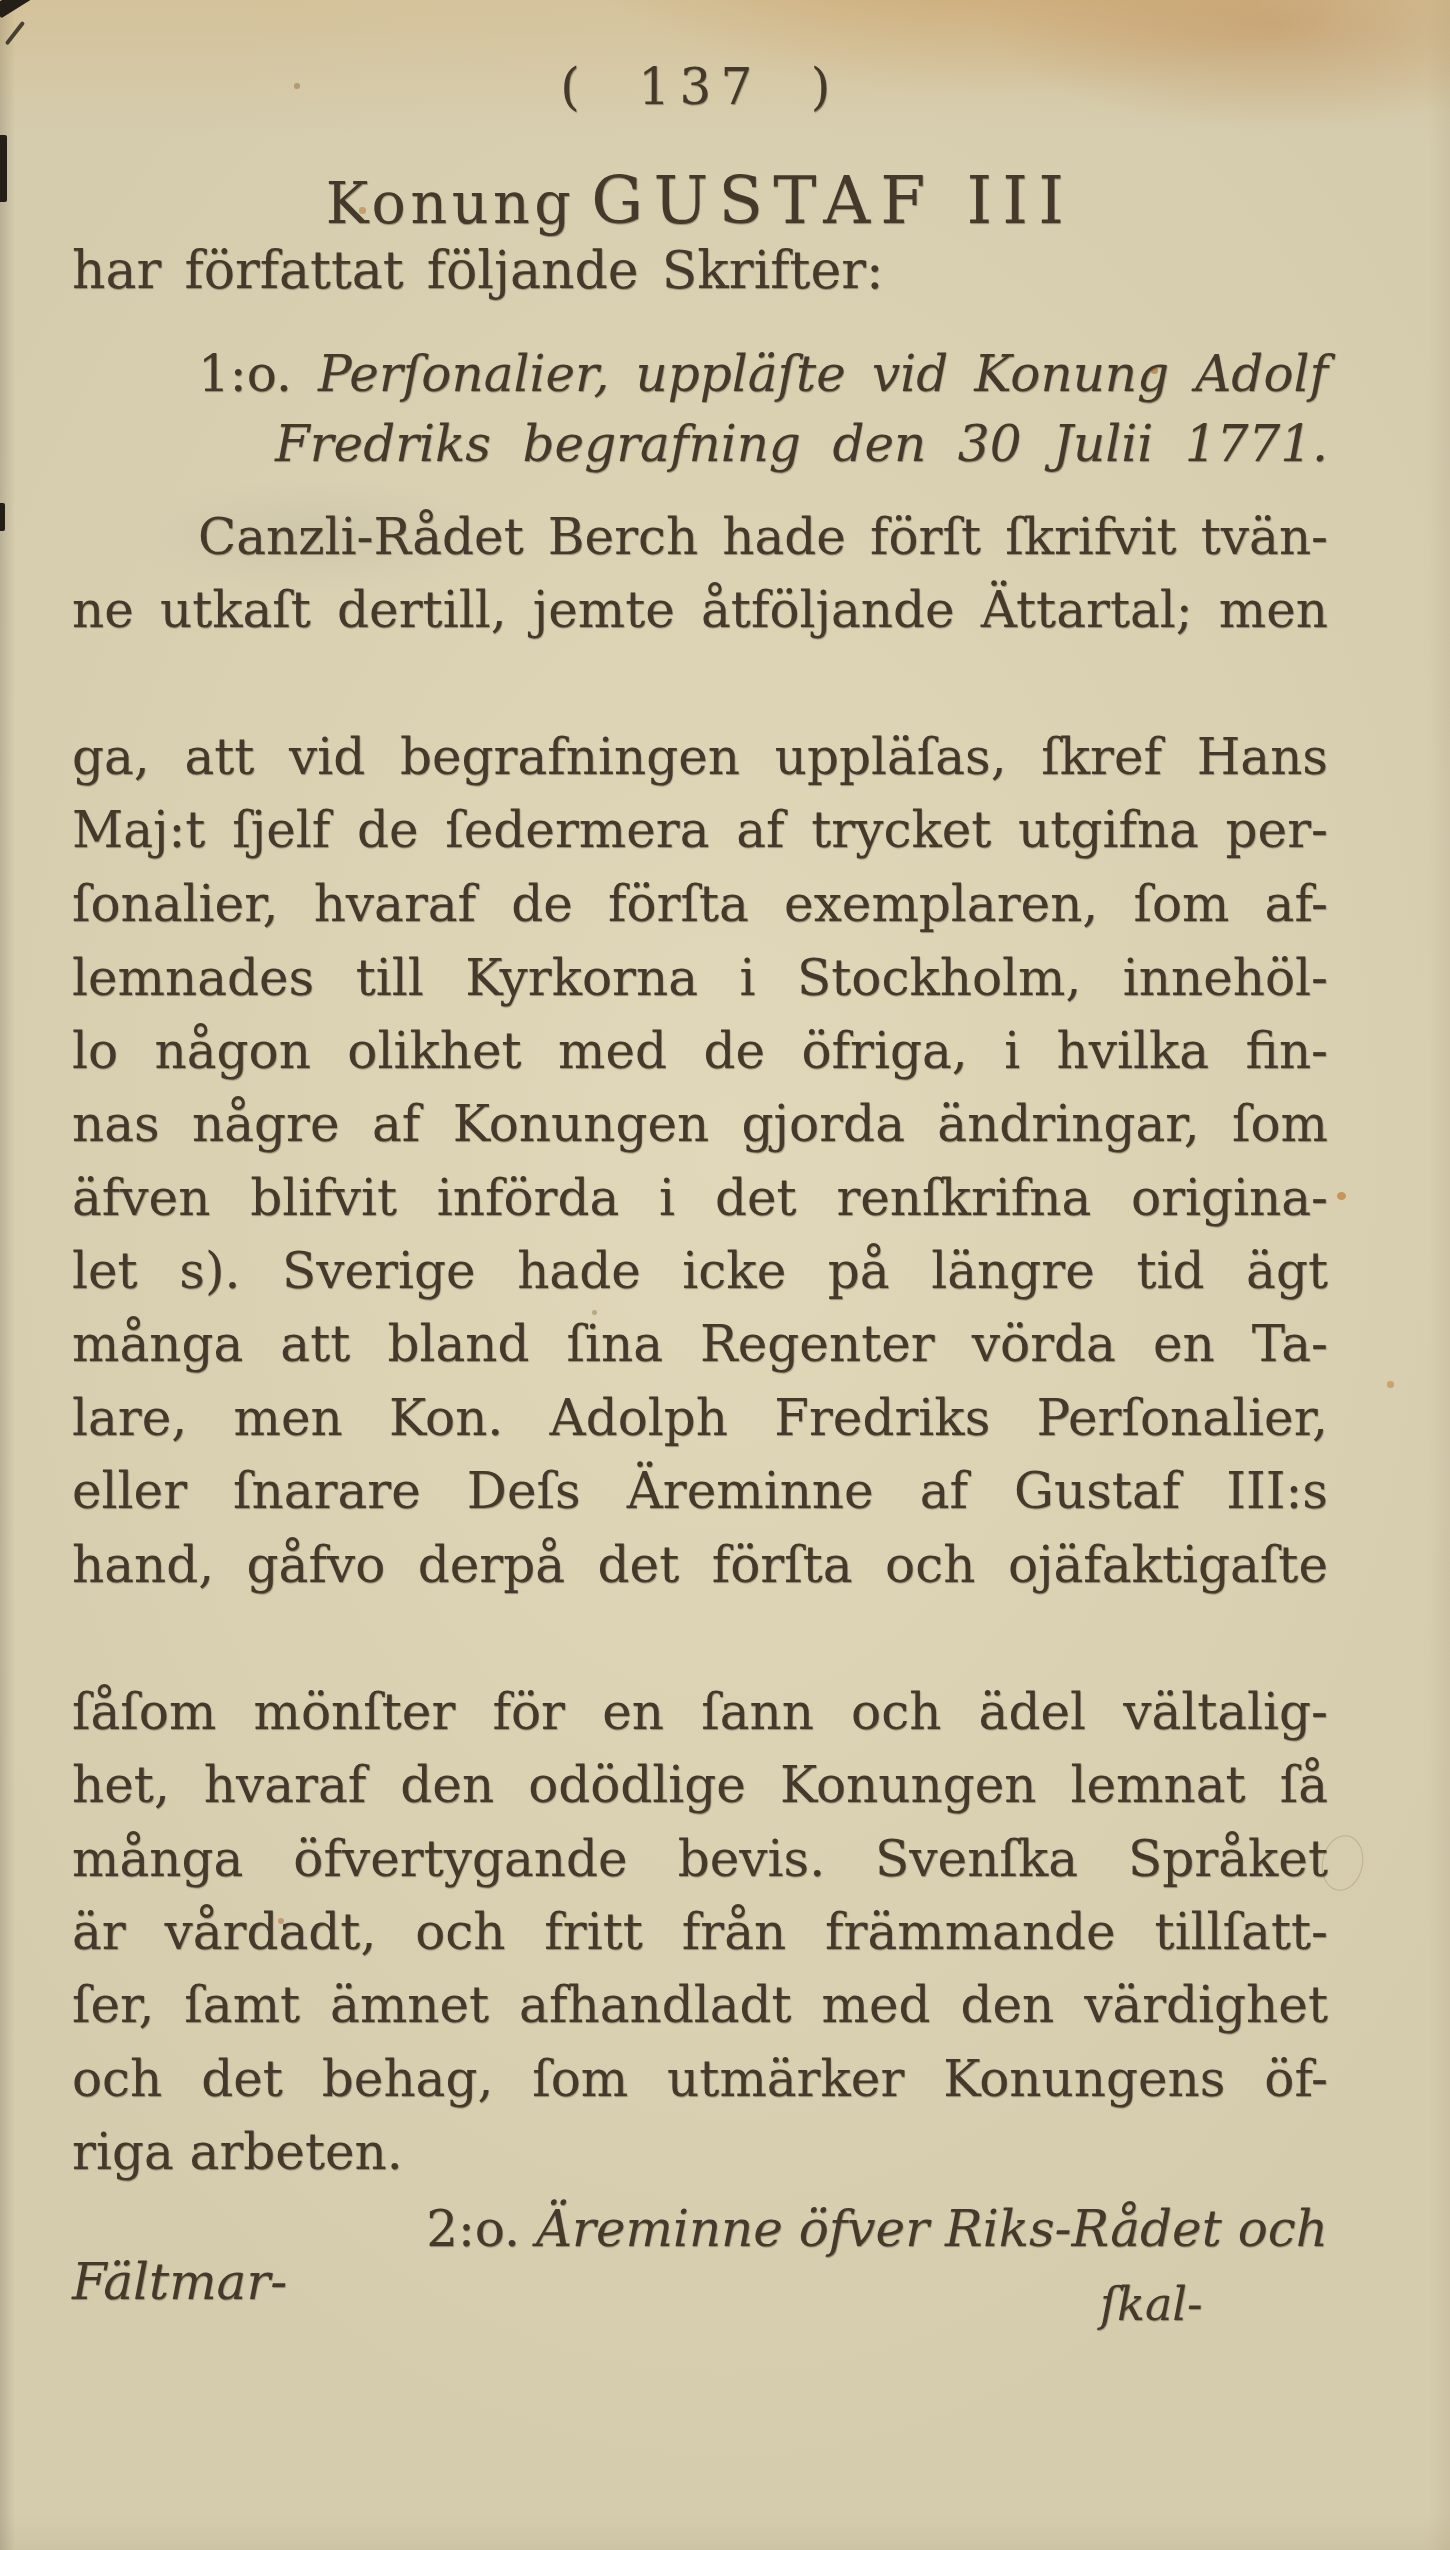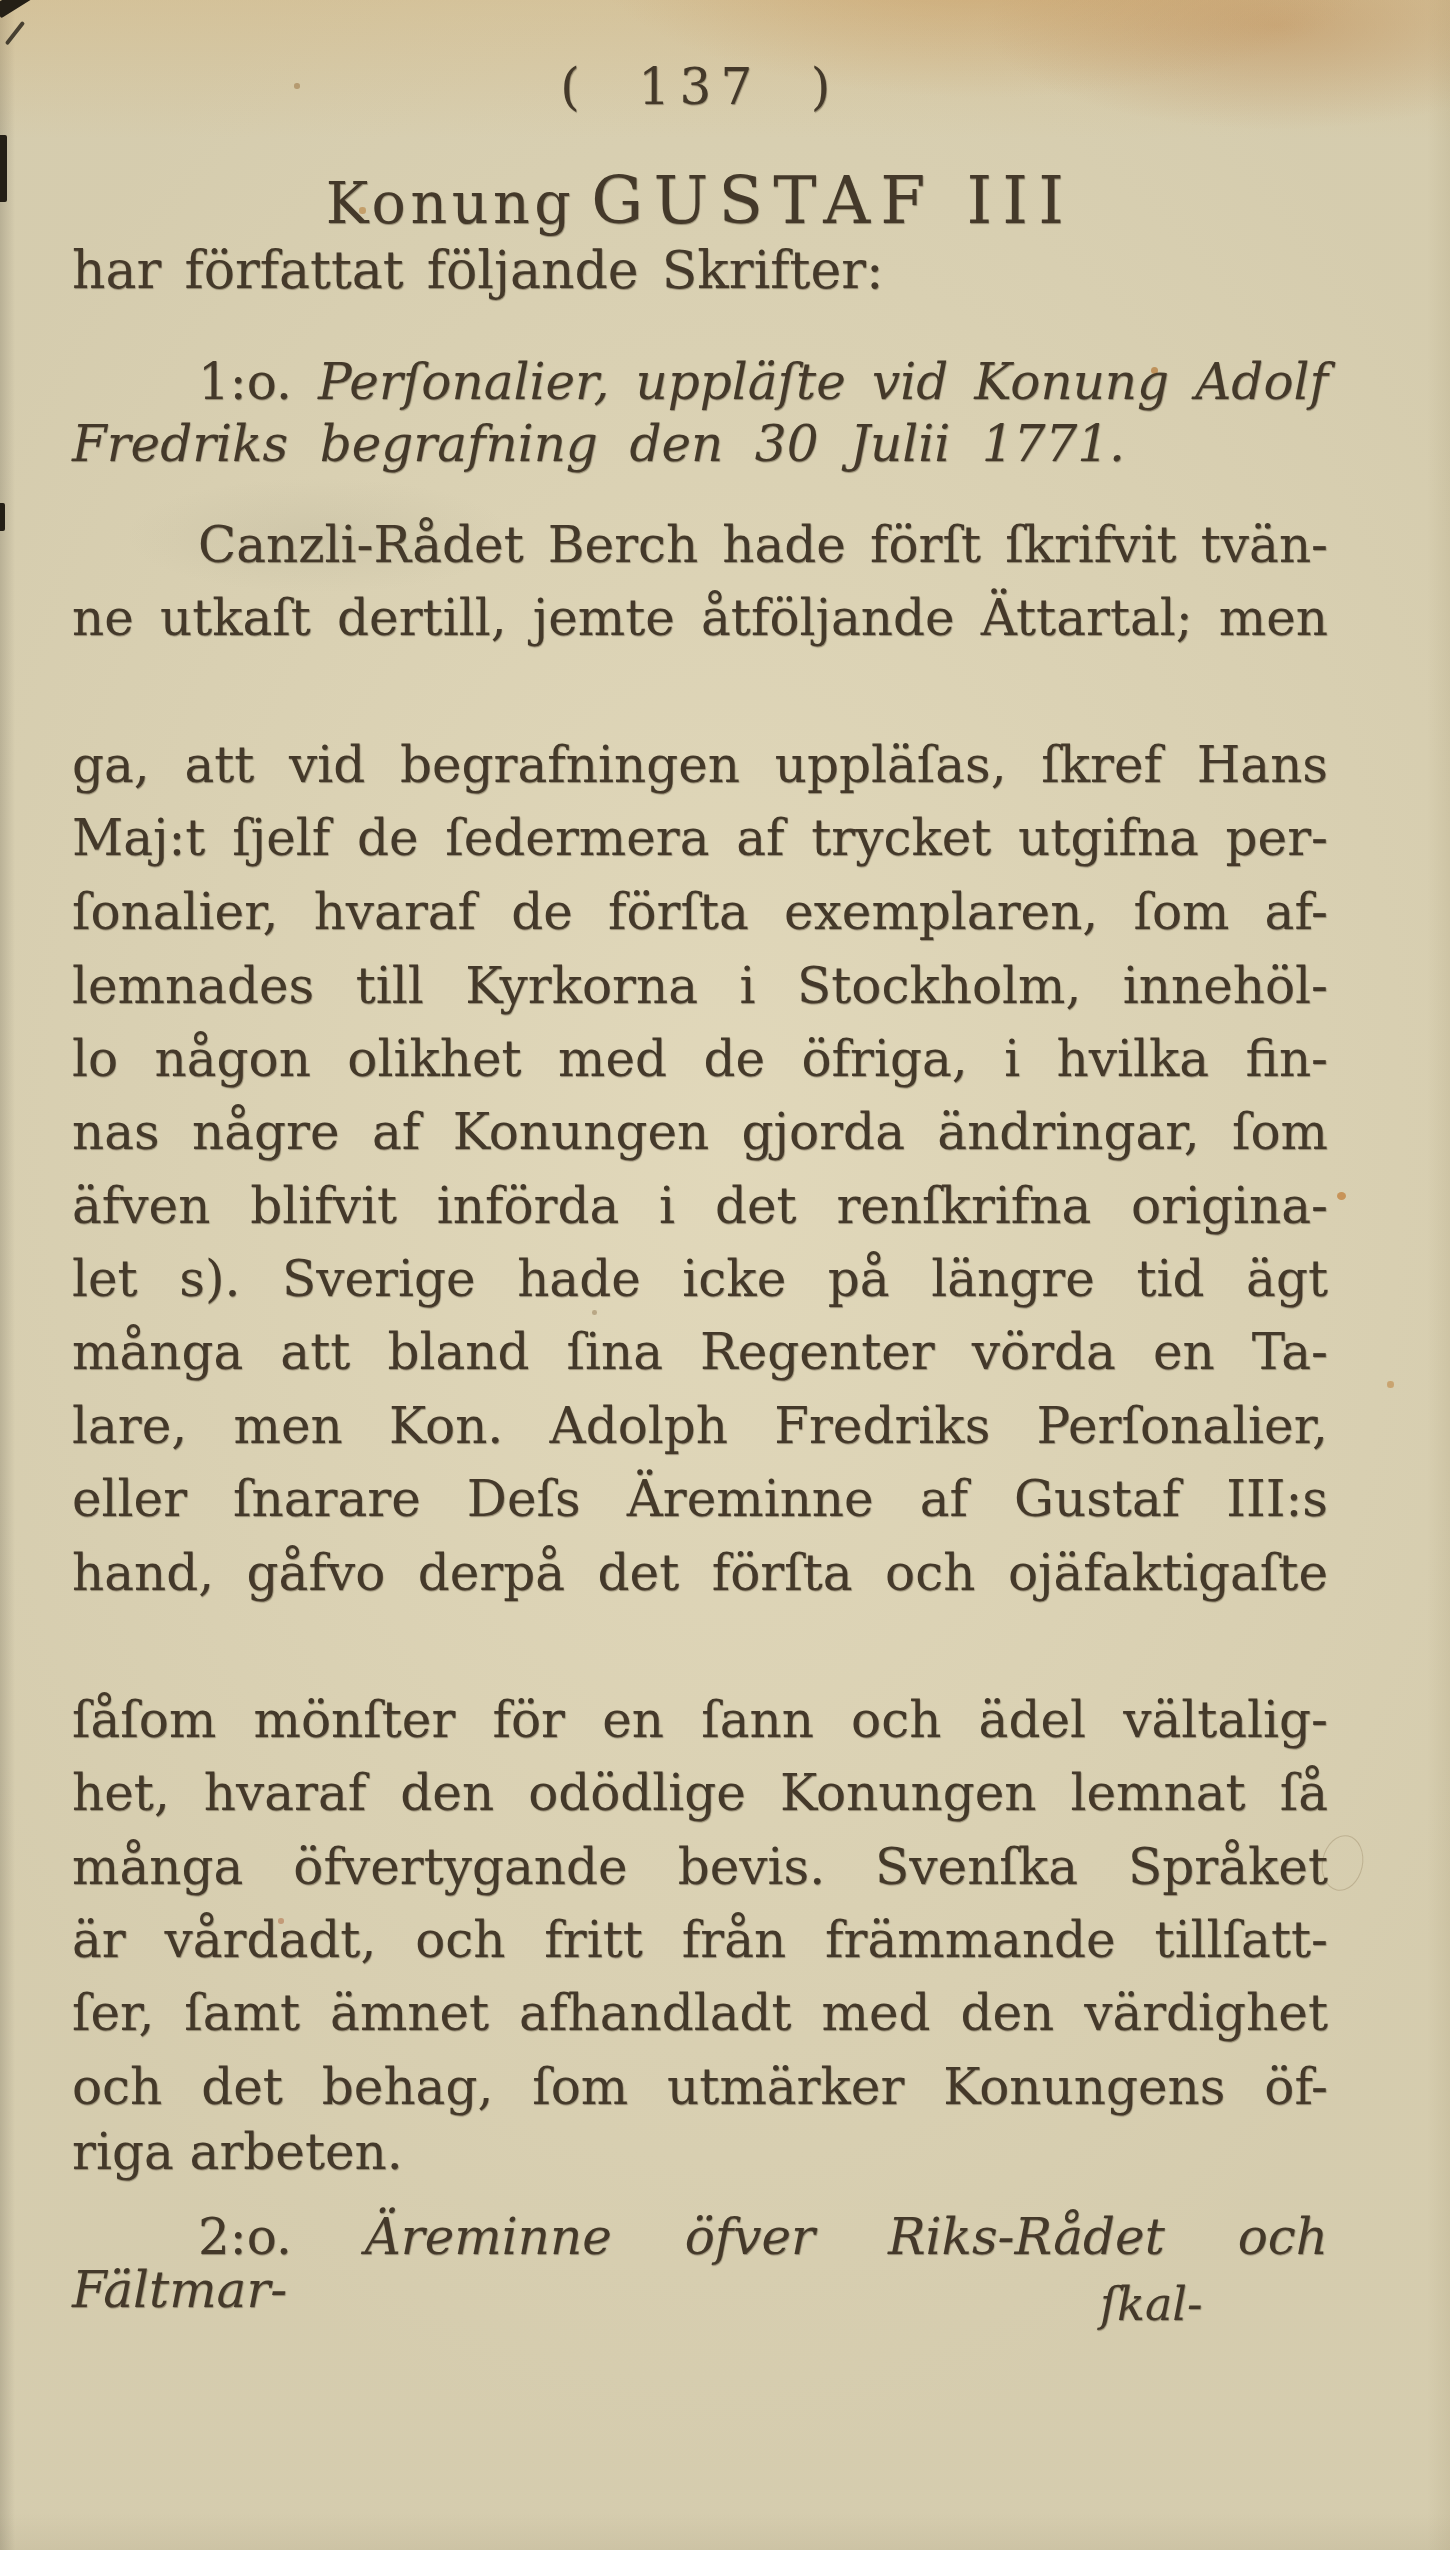--- a/index.html
+++ b/index.html
@@ -30,24 +30,23 @@
     width:1256px;
     font-size:50px;
     line-height:1.05;
     white-space:nowrap;
     text-shadow:0.6px 0.7px 1px rgba(62,50,33,0.45);
   }
   .just{
     white-space:normal;
     text-align:justify;
     text-align-last:justify;
-    margin-top:8px;
   }
   .ind{ text-indent:126px; }
-  .it{ font-style:italic; }
+  .it{ font-style:italic;text-align:right; }
   .pagenum{
     top:61px; text-align:right; text-align-last:center;
     font-size:50px; letter-spacing:9.3px; word-spacing:24px;
   }
   .headline{
     top:167px; text-align-last:center; white-space:nowrap;
   }
   .headline .h-prefix{ font-size:57px; letter-spacing:4.6px; }
   .headline .h-title{ font-size:65px; letter-spacing:10.2px; }
   .intro{ top:243px; font-size:52px; word-spacing:6.5px; }

